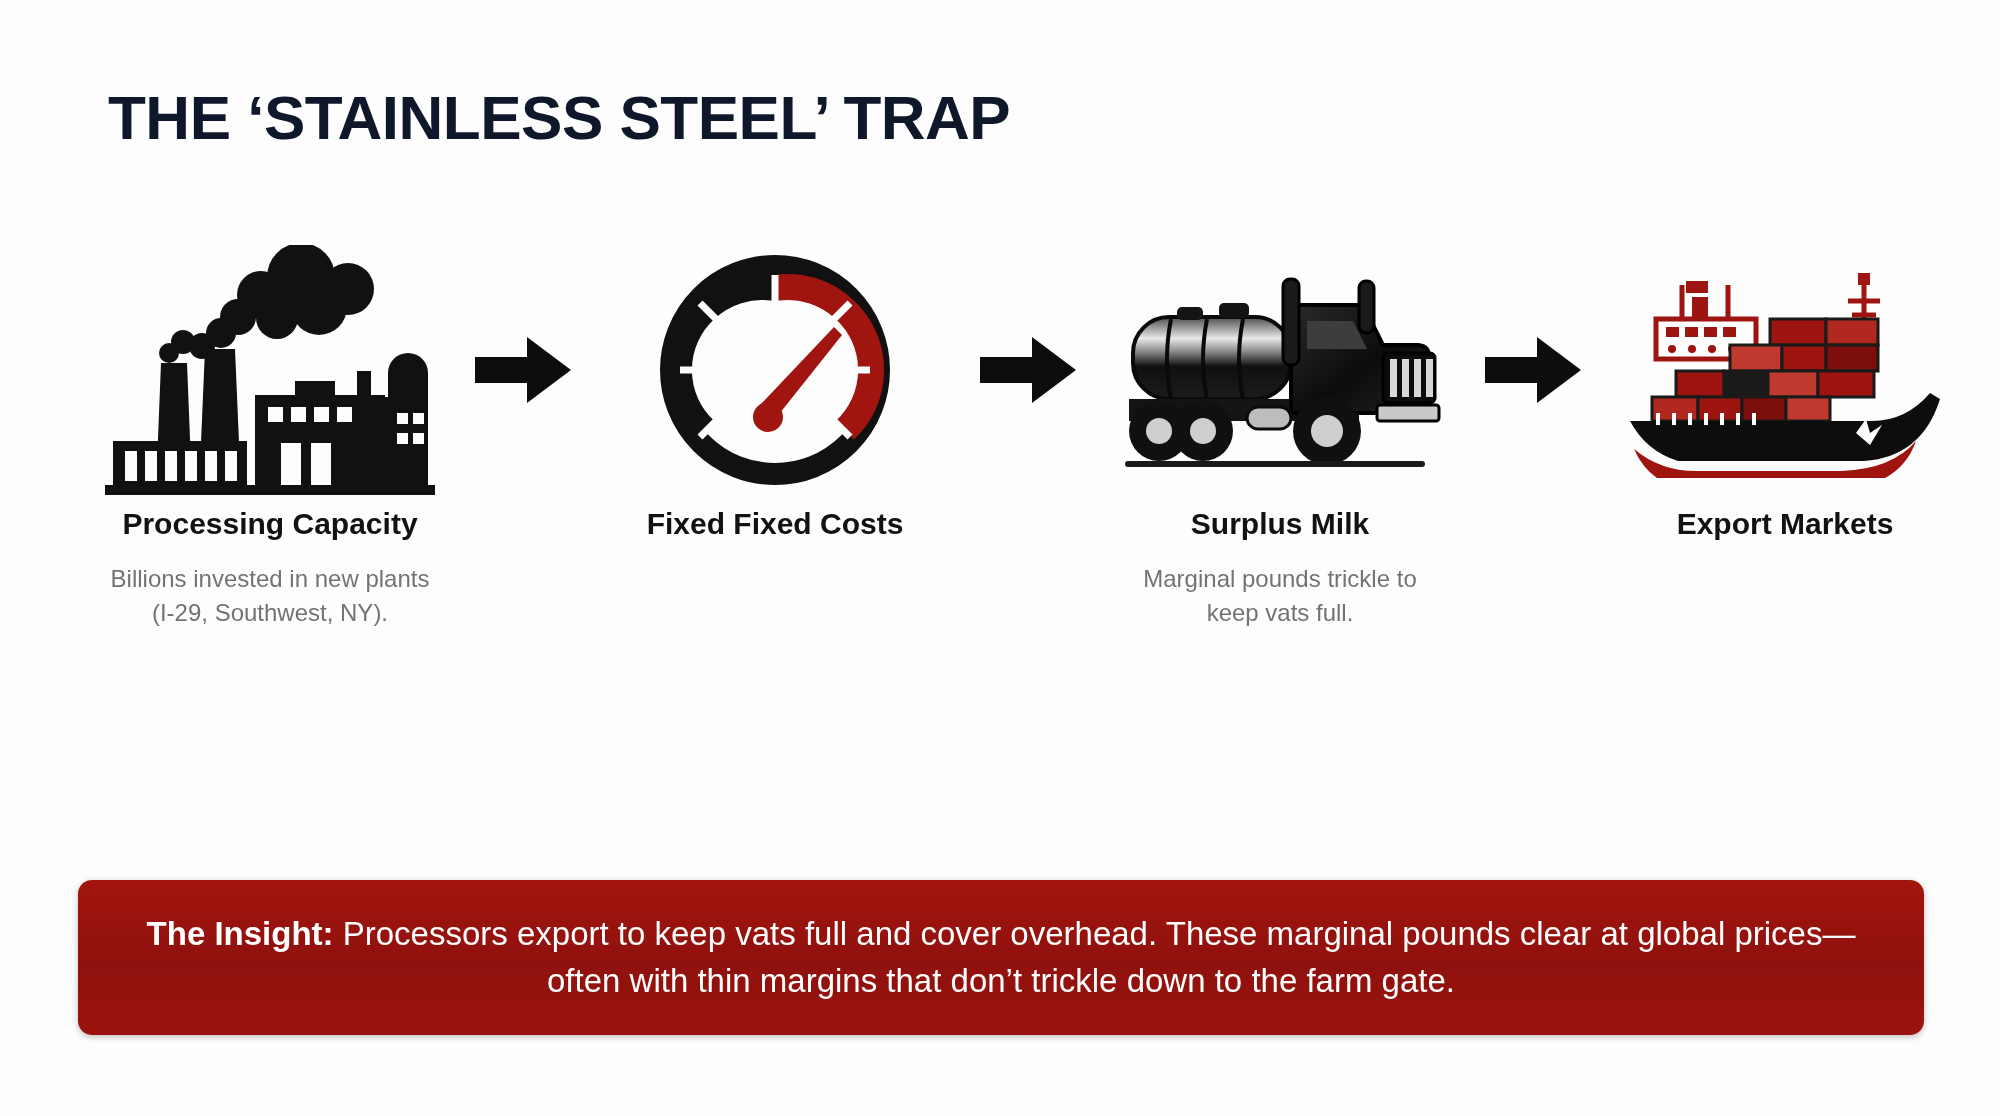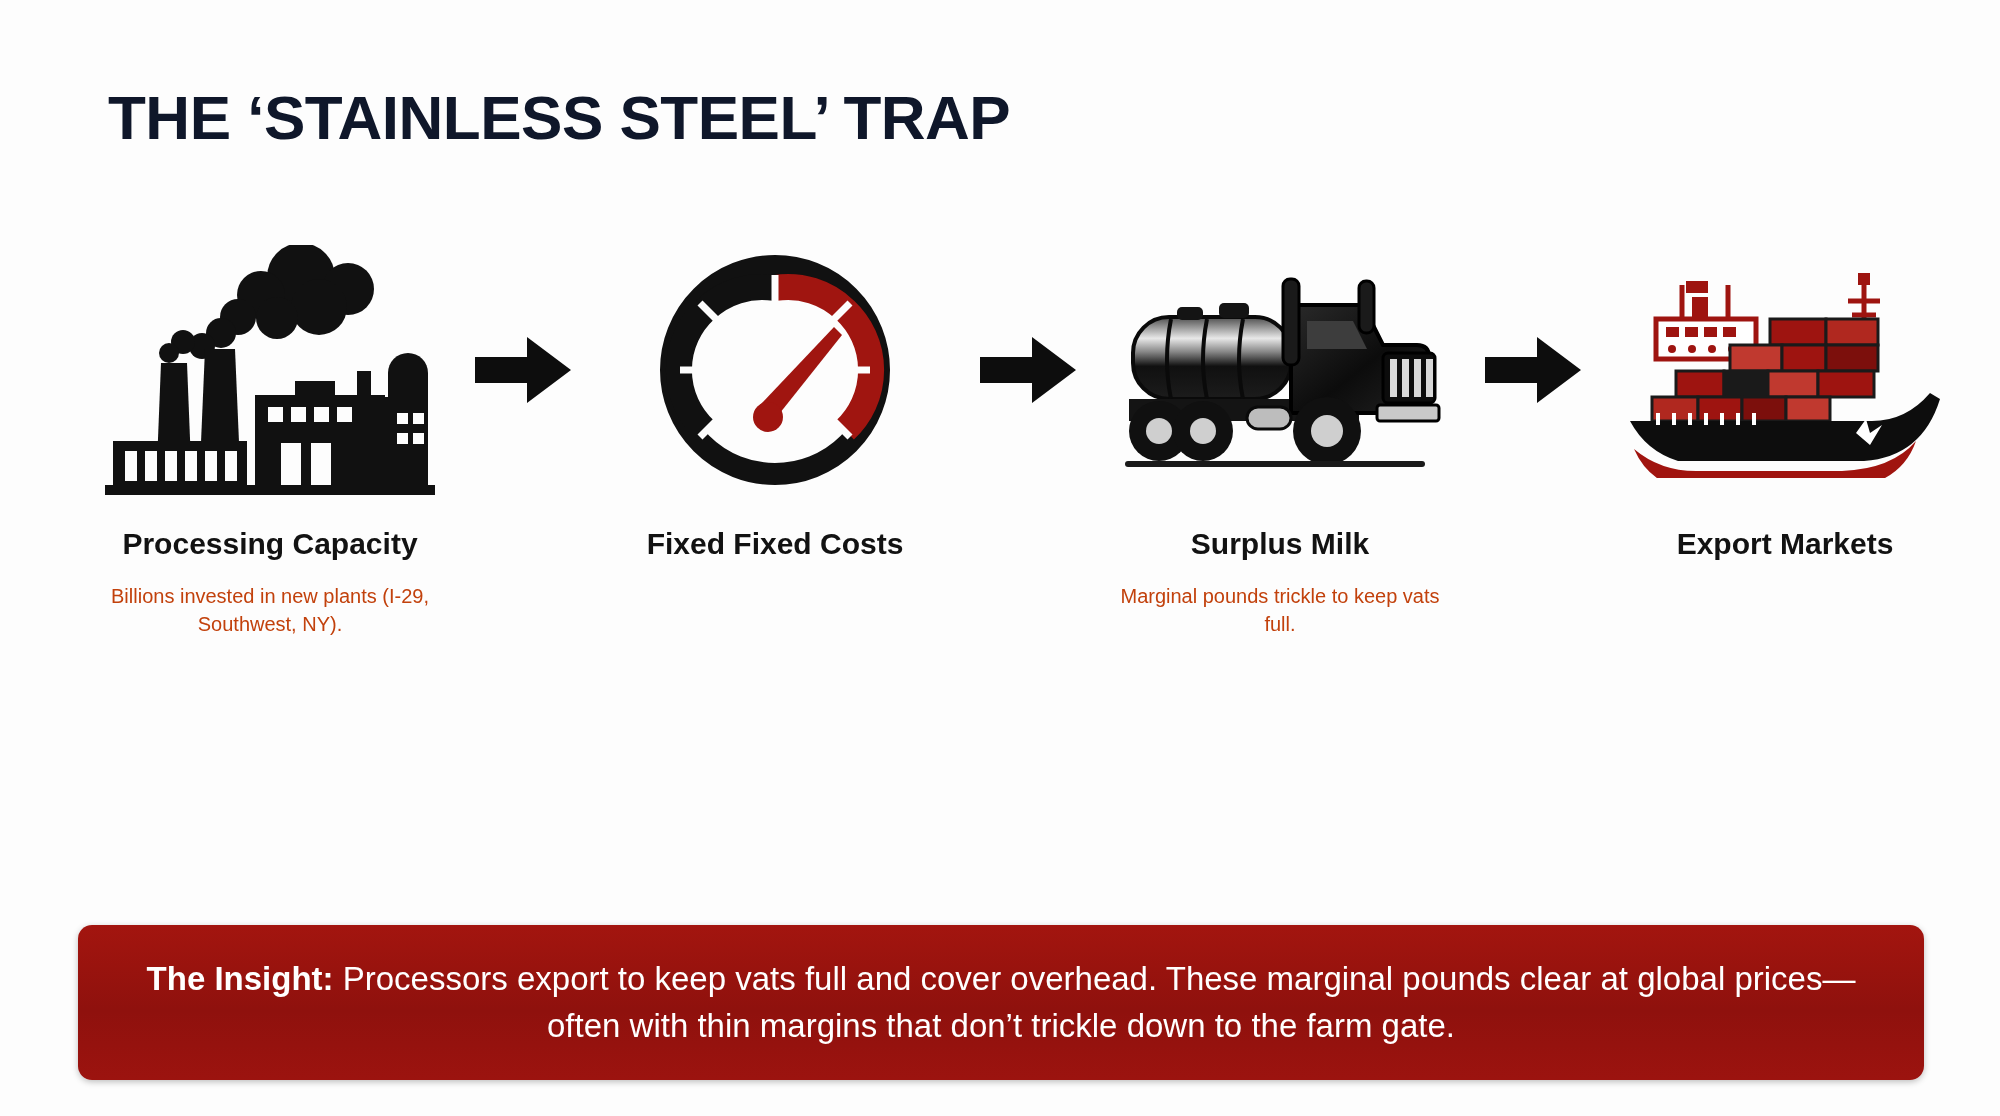--- a/index.html
+++ b/index.html
@@ -62,42 +62,42 @@
   }
   .arrow-box {
     width: 105px;
     height: 260px;
     display: flex;
     align-items: center;
     justify-content: center;
     flex: 0 0 auto;
   }
   .step-title {
-    margin-top: 26px;
+    margin-top: 6px;
     font-size: 30px;
     font-weight: 700;
     color: #121212;
     text-align: center;
     line-height: 1.2;
   }
   .step-desc {
     margin-top: 20px;
-    font-size: 20px;
+    font-size: 24px;
     font-weight: 400;
-    color: #c2410c;
+    color: #737373;
     text-align: center;
     line-height: 1.42;
     width: 320px;
   }
 
   
   .insight {
     position: absolute;
     left: 78px;
-    top: 925px;
+    top: 880px;
     width: 1846px;
     height: 155px;
     border-radius: 14px;
     background: linear-gradient(180deg, #a3150f 0%, #8f110d 55%, #9c130f 100%);
     box-shadow: 0 2px 6px rgba(0,0,0,0.25);
     display: flex;
     align-items: center;
     justify-content: center;
     box-sizing: border-box;
     padding: 0 48px;

